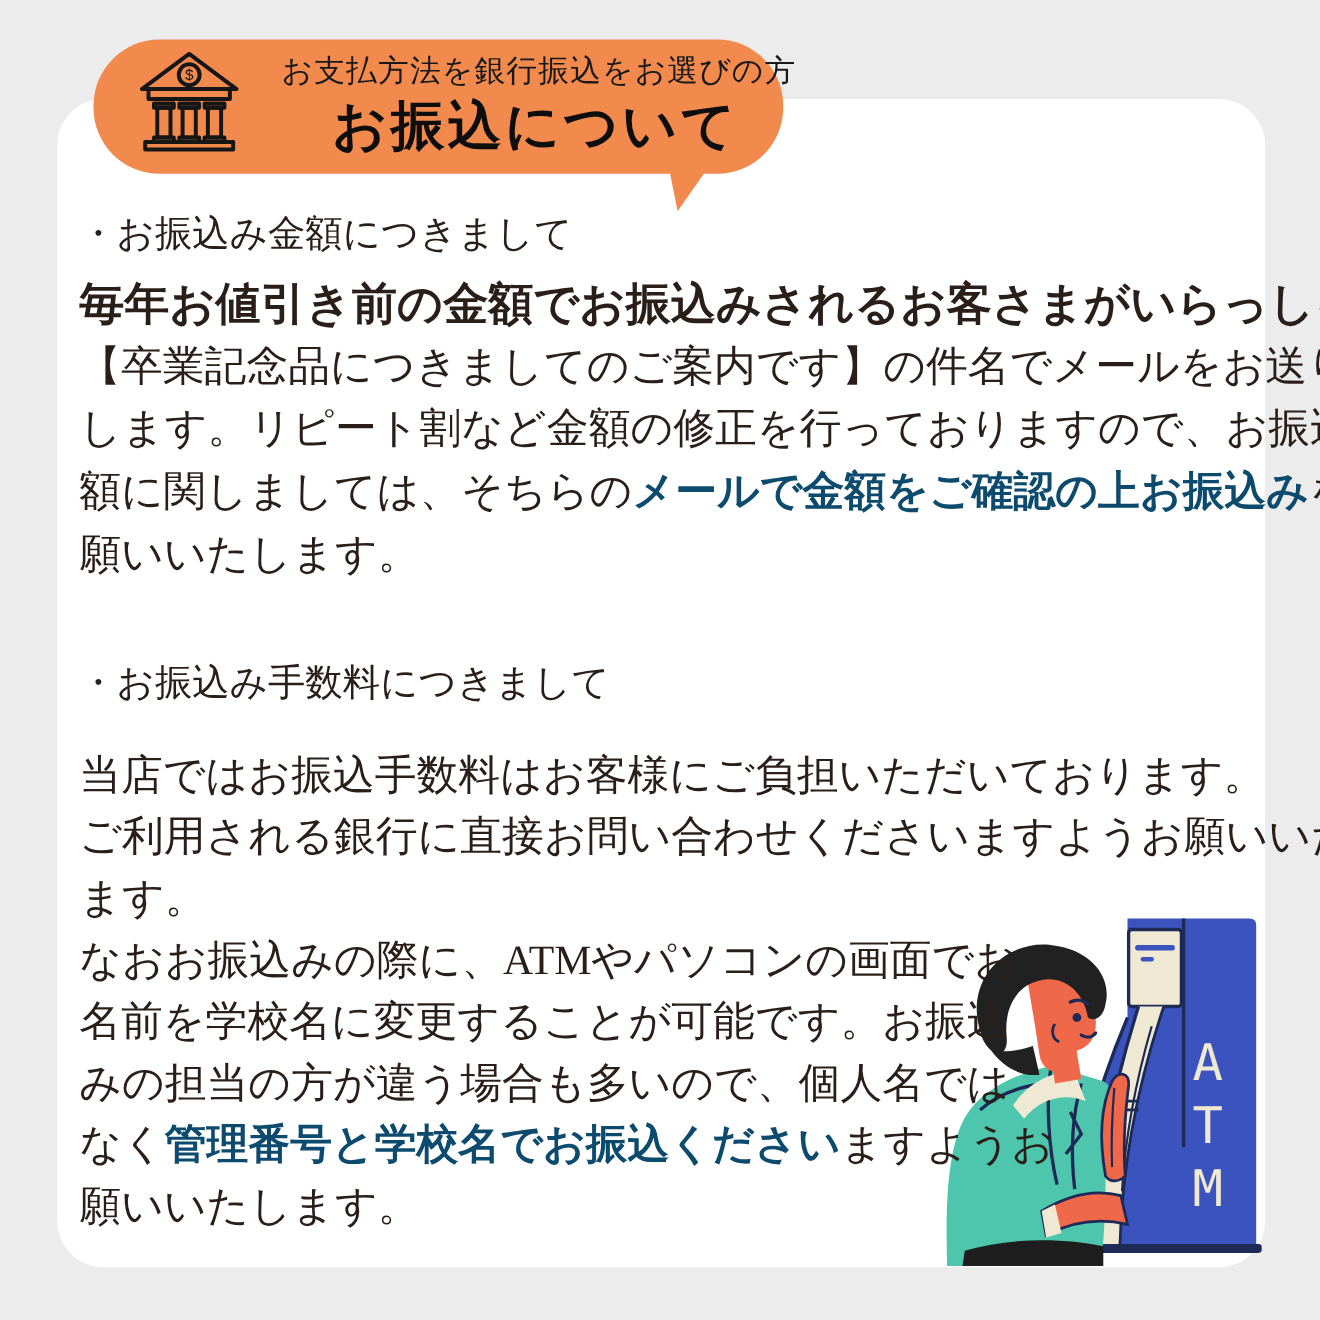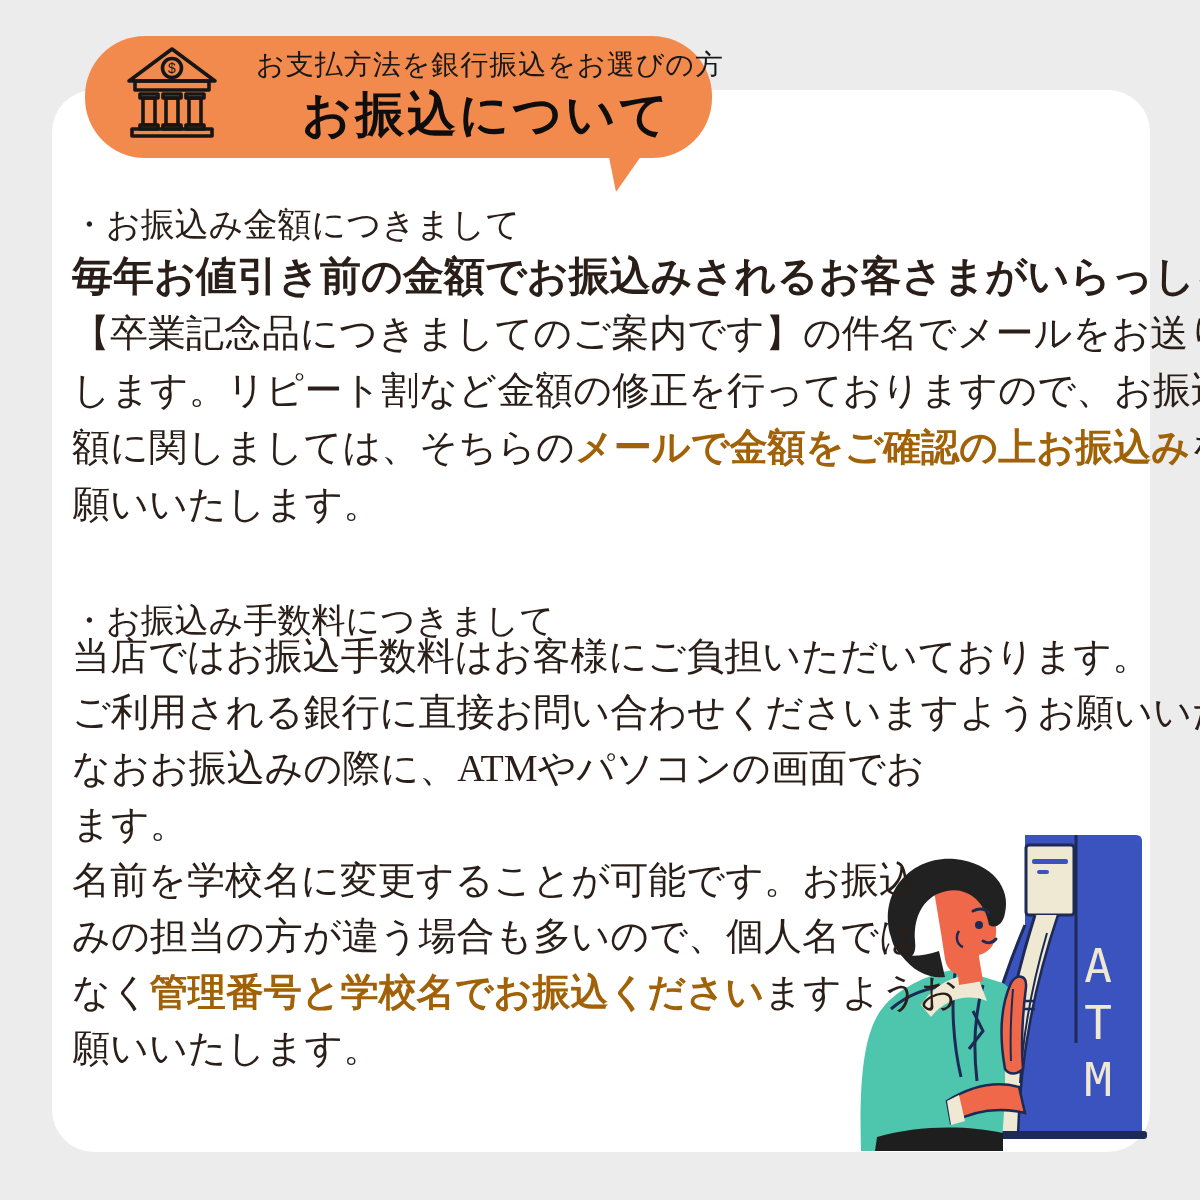--- a/index.html
+++ b/index.html
@@ -31,31 +31,31 @@
   }
   .title{
     position:absolute;left:278px;top:82px;z-index:4;
     font-size:49px;font-weight:700;color:#0E0E0E;letter-spacing:3px;margin-left:24px;
   }
   
   .heading{
     position:absolute;left:72px;z-index:5;
     font-size:34px;color:#2A1E18;white-space:nowrap;
   }
-  #heading-1{top:202px;}
+  #heading-1{top:190px;}
   #heading-2{top:598px;}
   .para{position:absolute;left:72px;width:1080px;z-index:5;color:#2A1E18;}
   #para-1{top:248px;}
-  #para-2{top:628px;}
+  #para-2{top:677px;}
   .line{font-size:38px;white-space:nowrap;}
   #para-1 .line{height:57px;line-height:57px;}
   #para-2 .line{height:56px;line-height:56px;}
   .seg{color:#2A1E18;}
   .seg.lead{font-weight:700;font-size:41px;}
-  .seg.red{font-weight:700;color:#a16207;}
+  .seg.red{font-weight:700;color:#0c4a6e;}
   
   .atm-illustration{position:absolute;left:855px;top:833px;width:300px;height:318px;z-index:4;}
   .atm-label{
     position:absolute;left:1073px;top:938px;width:50px;z-index:6;
     font-family:"DejaVu Sans Mono","Liberation Mono",monospace;
     font-size:46px;color:#EFE8D3;text-align:center;
   }
   .atm-label span{display:block;line-height:57px;}
 </style>
 </head>
@@ -96,22 +96,22 @@
     <div class="line"><span class="seg">【卒業記念品につきましてのご案内です】の件名でメールをお送りいた</span></div>
     <div class="line"><span class="seg">します。リピート割など金額の修正を行っておりますので、お振込み金</span></div>
     <div class="line"><span class="seg">額に関しましては、そちらの</span><span class="seg red">メールで金額をご確認の上お振込み</span><span class="seg">をお</span></div>
     <div class="line"><span class="seg">願いいたします。</span></div>
   </div>
 
 <div class="heading" id="heading-2">・お振込み手数料につきまして</div>
 <div class="para" id="para-2">
     <div class="line"><span class="seg">当店ではお振込手数料はお客様にご負担いただいております。</span></div>
     <div class="line"><span class="seg">ご利用される銀行に直接お問い合わせくださいますようお願いいたし</span></div>
+    <div class="line"><span class="seg">ます。</span></div>
     <div class="line"><span class="seg">なおお振込みの際に、ATMやパソコンの画面でお</span></div>
-    <div class="line"><span class="seg">ます。</span></div>
     <div class="line"><span class="seg">名前を学校名に変更することが可能です。お振込</span></div>
     <div class="line"><span class="seg">みの担当の方が違う場合も多いので、個人名では</span></div>
     <div class="line"><span class="seg">なく</span><span class="seg red">管理番号と学校名でお振込ください</span><span class="seg">ますようお</span></div>
     <div class="line"><span class="seg">願いいたします。</span></div>
   </div>
 
 <svg class="atm-illustration" viewBox="0 0 300 318">
 
   <g>
     <path d="M170 2 H281 Q287 2 287 8 V300 H119 C120 236 141 161 170 92 Z" fill="#3B53BE"></path>

